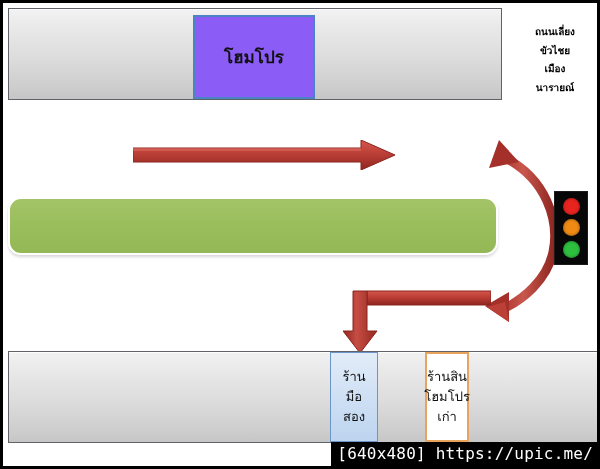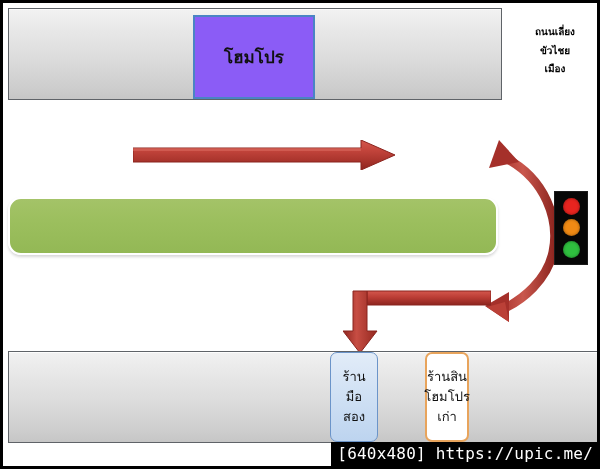--- a/index.html
+++ b/index.html
@@ -155,21 +155,20 @@
     position: absolute;
     box-sizing: border-box;
     display: flex;
     flex-direction: column;
     align-items: center;
     justify-content: center;
     font-size: 13px;
     line-height: 1.55;
     color: #111111;
     text-align: center;
-    border-radius: 7px;
   }
   #shop-second-hand {
     left: 327px;
     top: 349px;
     width: 48px;
     height: 90px;
     background: linear-gradient(to bottom, #e2ecf8 0%, #cfe0f4 50%, #bdd4ef 100%);
     border: 1px solid #6b94c9;
   }
   #shop-thai-antique {
@@ -204,20 +203,21 @@
   <div class="road" id="road-top"></div>
 
   <div id="homepro-box">
     <span class="lbl">โฮมโปร</span>
   </div>
 
   <div id="bypass-name">
     <span class="ln">ถนนเลี่ยง</span>
     <span class="ln">ขัวไชย</span>
     <span class="ln">เมือง</span>
+    <span class="ln">นารายณ์</span>
   </div>
 
   <svg id="arrow-straight" viewBox="0 0 262 30">
     <defs>
       <linearGradient id="gradRedShaft" x1="0" y1="0" x2="0" y2="1">
         <stop offset="0%" stop-color="#d4574d"></stop>
         <stop offset="35%" stop-color="#c2443b"></stop>
         <stop offset="70%" stop-color="#a8342c"></stop>
         <stop offset="100%" stop-color="#8d251f"></stop>
       </linearGradient>

